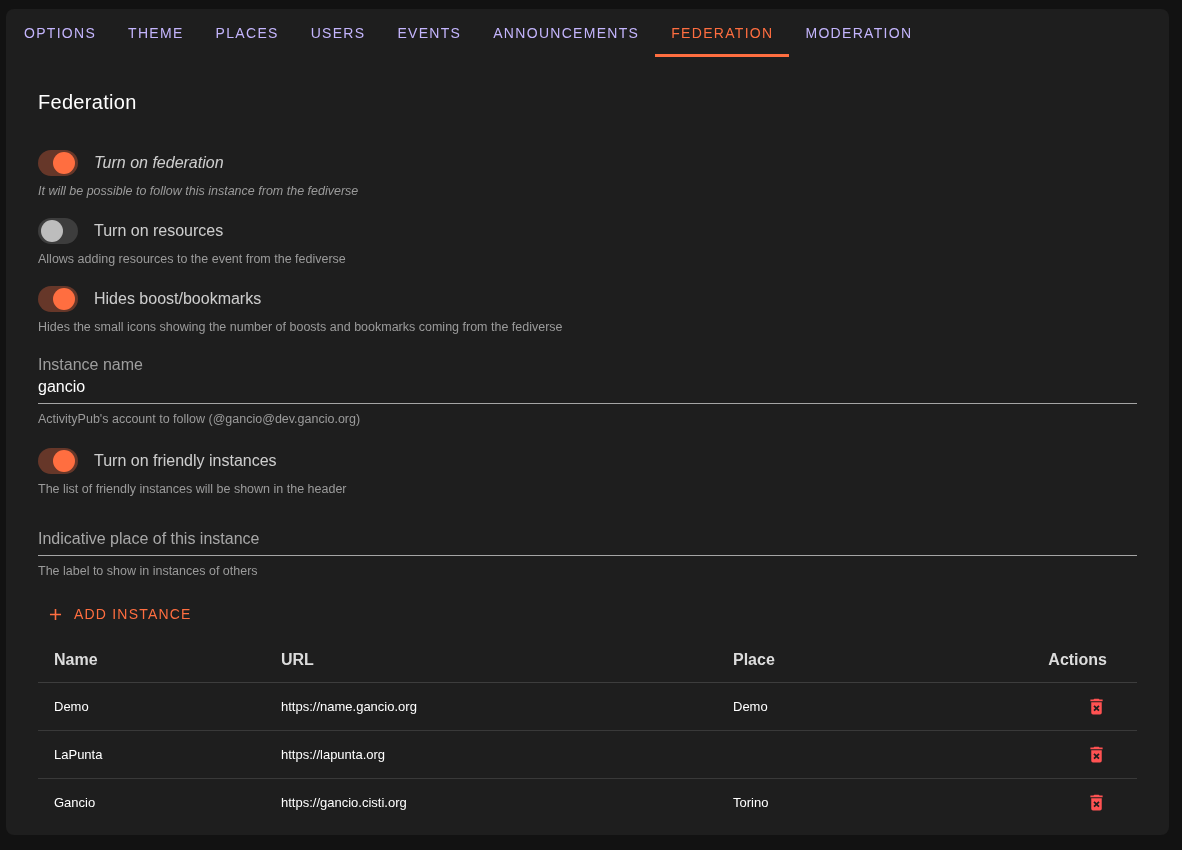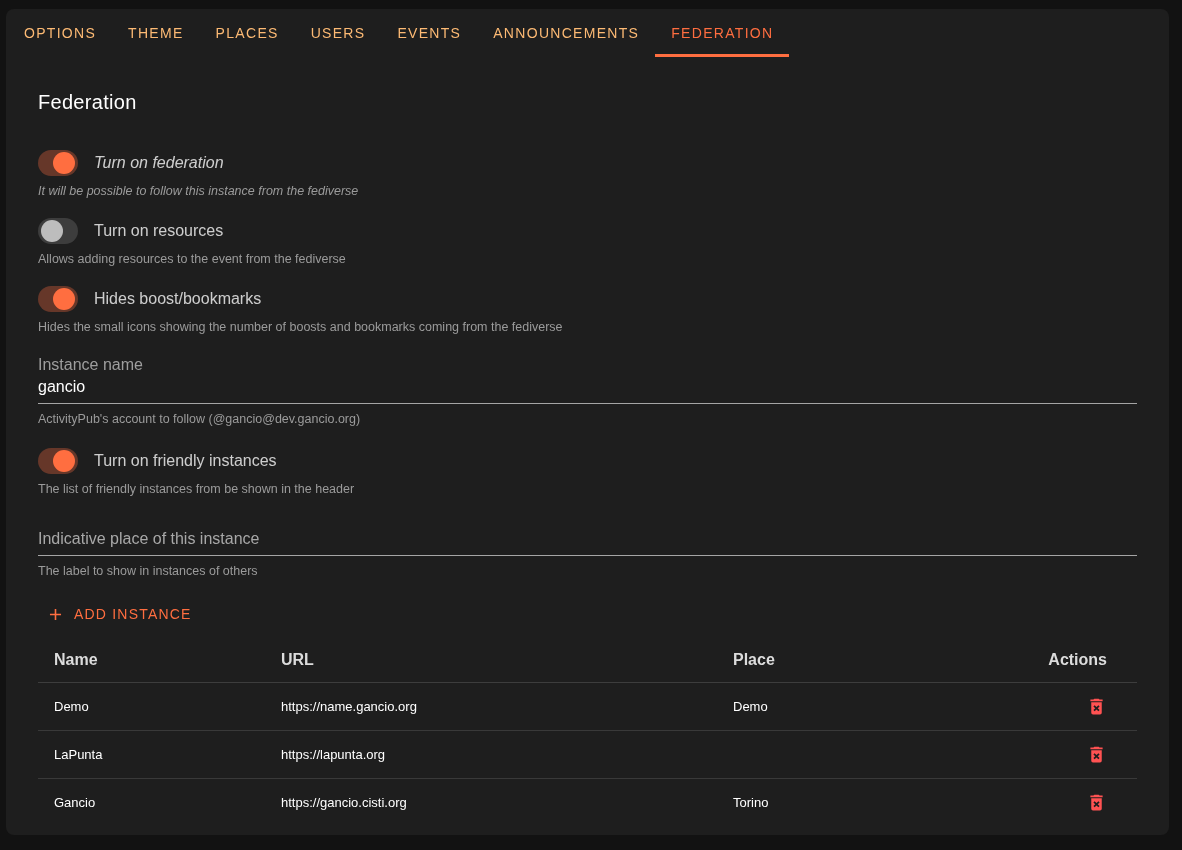--- a/index.html
+++ b/index.html
@@ -33,21 +33,21 @@
     align-items: stretch;
   }
   .tab {
     position: relative;
     display: flex;
     align-items: center;
     padding: 0 16px;
     font-size: 14px;
     font-weight: 500;
     letter-spacing: 1.3px;
-    color: #fdba74;
+    color: #c4b5fd;
     text-transform: uppercase;
     cursor: pointer;
     user-select: none;
   }
   .tab.active { color: var(--accent); }
   .tab.active::after {
     content: "";
     position: absolute;
     left: 0; right: 0; bottom: 0;
     height: 3px;
@@ -196,20 +196,23 @@
       </div>
       <div class="tab">
         <span>EVENTS</span>
       </div>
       <div class="tab">
         <span>ANNOUNCEMENTS</span>
       </div>
       <div class="tab active">
         <span>FEDERATION</span>
       </div>
+      <div class="tab">
+        <span>MODERATION</span>
+      </div>
     </div>
 
   <div class="content">
 
     <h2 class="page-title">Federation</h2>
 
     
     <div class="mt-40">
       <div class="switch-row">
         <div class="switch on">
@@ -250,21 +253,21 @@
     </div>
 
     
     <div class="mt-22">
       <div class="switch-row">
         <div class="switch on">
           <div class="thumb"></div>
         </div>
         <span class="switch-label">Turn on friendly instances</span>
       </div>
-      <div class="hint">The list of friendly instances from be shown in the header</div>
+      <div class="hint">The list of friendly instances will be shown in the header</div>
     </div>
 
     
     <div class="mt-34">
       <input class="tf-input" type="text" placeholder="Indicative place of this instance" style="">
       <div class="hint">The label to show in instances of others</div>
     </div>
 
     
     <button class="add-btn">

